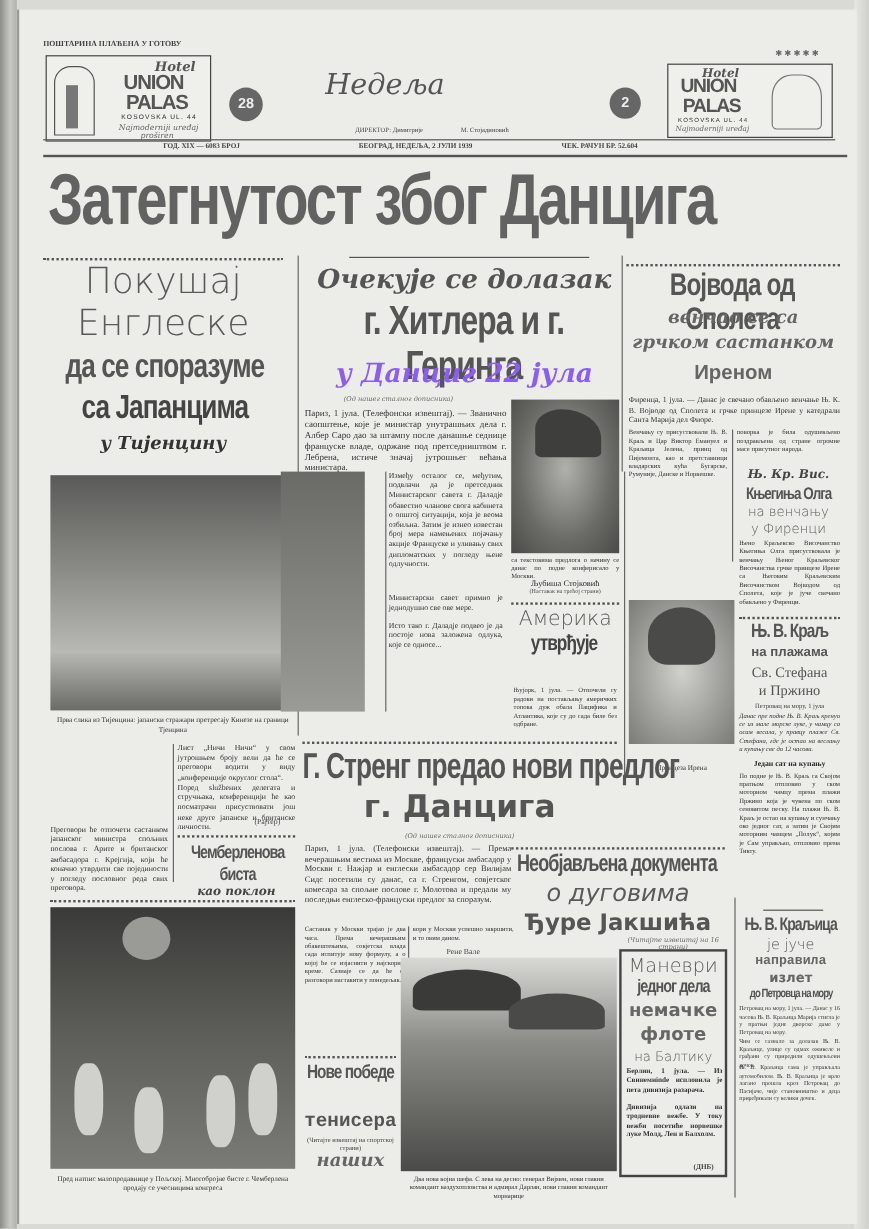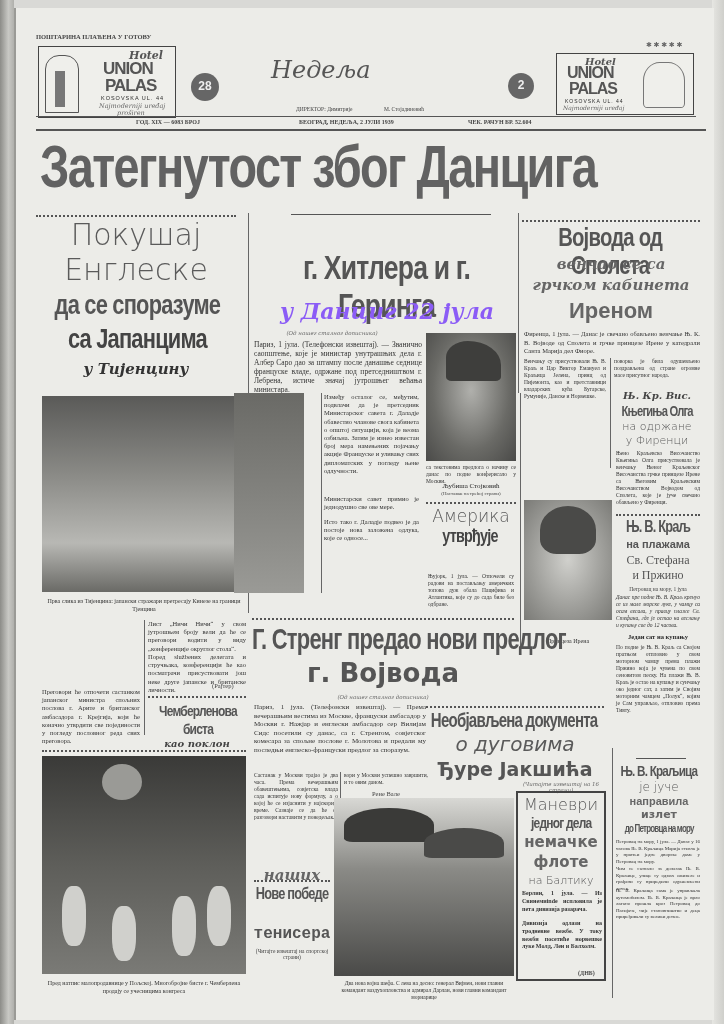--- a/index.html
+++ b/index.html
@@ -100,20 +100,21 @@
     <div class="abs" style="left:60px;top:8px;width:40px;height:36px;border-radius:50%;background:#9a9a96"></div>
     <div class="abs" style="left:20px;top:130px;width:24px;height:60px;border-radius:40%;background:#d0d0cc"></div>
     <div class="abs" style="left:70px;top:150px;width:24px;height:55px;border-radius:40%;background:#d0d0cc"></div>
     <div class="abs" style="left:130px;top:140px;width:24px;height:60px;border-radius:40%;background:#d0d0cc"></div>
     <div class="abs" style="left:165px;top:130px;width:24px;height:60px;border-radius:40%;background:#d0d0cc"></div>
   </div>
   <div class="abs caption" style="left:26px;top:972px;width:204px">Пред натпис малопродавнице у Пољској. Многобројне бисте г. Чемберлена продају се учесницима конгреса</div>
 
   <div class="vrule" style="left:232px;top:205px;height:400px"></div>
   <div class="rule" style="left:275px;top:206px;width:200px;height:1px"></div>
+  <div class="abs ital center" style="left:236px;top:212px;width:270px;font-size:22px;line-height:26px;color:#555">Очекује се долазак</div>
   <div class="abs cond center" style="left:236px;top:240px;width:345px;font-size:34px;line-height:38px;transform:scaleX(0.78)">г. Хитлера и г. Геринга</div>
   <div class="abs ital center" style="left:236px;top:290px;width:270px;font-size:22px;line-height:26px;color:#8b5cf6">у Данциг 22 јула</div>
   <div class="abs ital center" style="left:236px;top:322px;width:160px;font-size:5.5px;font-weight:normal">(Од нашег сталног дописника)</div>
   <div class="abs body-text" style="left:238px;top:332px;width:168px;font-size:7.5px;line-height:9px">Париз, 1 јула. (Телефонски извештај). — Званично саопштење, које је министар унутрашњих дела г. Албер Сaро дао за штампу после данашње седнице француске владе, одржане под претседништвом г. Лебрена, истиче значај јутрошњег већања министара.</div>
 
   <div class="photo" style="left:218px;top:385px;width:70px;height:200px;background:linear-gradient(180deg,#6a6a66,#9a9a96)"></div>
   <div class="vrule" style="left:305px;top:385px;height:200px"></div>
   <div class="abs body-text" style="left:308px;top:385px;width:95px">Између осталог се, међутим, подвлачи да је претседник Министарског савета г. Даладје обавестио чланове свога кабинета о општој ситуацији, која је веома озбиљна. Затим је изнео известан број мера намењених појачању акције Француске и уливању свих дипломатских у погледу њене одлучности.</div>
   <div class="abs body-text" style="left:308px;top:487px;width:95px">Министарски савет примио је једнодушно све ове мере.</div>
   <div class="abs body-text" style="left:308px;top:510px;width:95px">Исто тако г. Даладје подвео је да постоје нова заложена одлука, које се односе...</div>
@@ -133,46 +134,46 @@
   <div class="vrule" style="left:504px;top:385px;height:260px"></div>
   <div class="photo" style="left:508px;top:492px;width:88px;height:120px;background:radial-gradient(ellipse at 50% 50%,#d0d0cc,#a0a09c 55%,#7a7a76)">
     <div class="abs" style="left:16px;top:6px;width:56px;height:48px;background:#4a4a48;border-radius:50% 50% 30% 30%"></div>
   </div>
   <div class="abs caption" style="left:508px;top:630px;width:88px">Принцеза Ирена</div>
 
   <div class="vrule" style="left:502px;top:205px;height:180px"></div>
   <div class="dots" style="left:506px;top:212px;width:178px"></div>
   <div class="abs cond center" style="left:506px;top:215px;width:226px;font-size:26px;line-height:28px;transform:scaleX(0.78)">Војвода од Сполета</div>
   <div class="abs ital center" style="left:506px;top:247px;width:178px;font-size:15px;line-height:18px;color:#666">венчао се са</div>
-  <div class="abs ital center" style="left:506px;top:268px;width:178px;font-size:15px;line-height:18px;color:#666">грчком кабинета</div>
-  <div class="abs center" style="left:506px;top:290px;width:178px;font-size:22px;line-height:26px;font-family:'Liberation Sans',sans-serif;font-weight:bold;color:#666">Иреном</div>
+  <div class="abs ital center" style="left:506px;top:268px;width:178px;font-size:15px;line-height:18px;color:#666">грчком састанком</div>
+  <div class="abs center" style="left:506px;top:290px;width:178px;font-size:17px;line-height:26px;font-family:'Liberation Sans',sans-serif;font-weight:bold;color:#666">Иреном</div>
   <div class="abs body-text" style="left:508px;top:322px;width:176px;font-size:6.5px;line-height:8.5px">Фиренца, 1 јула. — Данас је свечано обављено венчање Њ. К. В. Војводе од Сполета и грчке принцезе Ирене у катедрали Санта Марија дел Фиоре.</div>
   <div class="abs body-text" style="left:508px;top:350px;width:82px;font-size:5.5px;line-height:7px">Венчању су присуствовали Њ. В. Краљ и Цар Виктор Емануел и Краљица Јелена, принц од Пијемонта, као и претставници владарских кућа Бугарске, Румуније, Данске и Норвешке.</div>
   <div class="vrule" style="left:594px;top:350px;height:110px"></div>
   <div class="abs body-text" style="left:598px;top:350px;width:86px;font-size:5.5px;line-height:7px">поворка је била одушевљено поздрављена од стране огромне масе присутног народа.</div>
 
   <div class="abs ital center" style="left:598px;top:382px;width:86px;font-size:10px;color:#444">Њ. Кр. Вис.</div>
   <div class="abs cond center" style="left:598px;top:395px;width:108px;font-size:14px;line-height:16px;transform:scaleX(0.8)">Књегиња Олга</div>
-  <div class="abs thin center" style="left:598px;top:412px;width:86px;font-size:11px;line-height:13px">на одржане</div>
+  <div class="abs thin center" style="left:598px;top:412px;width:86px;font-size:11px;line-height:13px">на венчању</div>
   <div class="abs thin center" style="left:598px;top:426px;width:86px;font-size:11px;line-height:13px">у Фиренци</div>
   <div class="abs body-text" style="left:600px;top:442px;width:84px;font-size:5.5px;line-height:7px">Њено Краљевско Височанство Књегиња Олга присуствовала је венчању Њеног Краљевског Височанства грчке принцезе Ирене са Његовим Краљевским Височанством Војводом од Сполета, које је јуче свечано обављено у Фиренци.</div>
 
   <div class="dots" style="left:600px;top:506px;width:84px"></div>
   <div class="abs cond center" style="left:600px;top:510px;width:105px;font-size:16px;line-height:18px;transform:scaleX(0.8)">Њ. В. Краљ</div>
   <div class="abs center" style="left:600px;top:530px;width:84px;font-size:11px;font-family:'Liberation Sans',sans-serif;font-weight:bold;color:#555">на плажама</div>
   <div class="abs center" style="left:600px;top:545px;width:84px;font-size:12px;font-family:'Liberation Serif',serif;color:#555">Св. Стефана</div>
   <div class="abs center" style="left:600px;top:560px;width:84px;font-size:12px;font-family:'Liberation Serif',serif;color:#555">и Пржино</div>
   <div class="abs small center" style="left:600px;top:578px;width:84px;font-size:5.5px">Петровац на мору, 1 јула</div>
   <div class="abs body-text" style="left:600px;top:586px;width:84px;font-size:5.5px;line-height:7px;font-style:italic">Данас пре подне Њ. В. Краљ кренуо се из мале морске луке, у чамцу са осам весала, у правцу плаже Св. Стефана, где је остао на веслању и купању све до 12 часова.</div>
   <div class="abs center" style="left:600px;top:625px;width:84px;font-size:6.5px;font-weight:bold;font-family:'Liberation Serif',serif">Један сат на купању</div>
   <div class="abs body-text" style="left:600px;top:636px;width:84px;font-size:5.5px;line-height:7px">По подне је Њ. В. Краљ са Својом пратњом отпловио у свом моторном чамцу према плажи Пржино која је чувена по свом сеновитом песку. На плажи Њ. В. Краљ је остао на купању и сунчању око једног сат, а затим је Својим моторним чамцем „Полук“, којим је Сам управљао, отпловио према Тивту.</div>
 
   <div class="dots" style="left:236px;top:610px;width:262px"></div>
   <div class="abs cond" style="left:236px;top:614px;width:360px;font-size:30px;line-height:34px;transform:scaleX(0.73);white-space:nowrap">Г. Стренг предао нови предлог</div>
-  <div class="abs center" style="left:236px;top:650px;width:262px;font-size:26px;line-height:30px;font-family:'DejaVu Sans',sans-serif;font-weight:bold;color:#555">г. Војвода</div>
+  <div class="abs center" style="left:236px;top:650px;width:262px;font-size:26px;line-height:30px;font-family:'DejaVu Sans',sans-serif;font-weight:bold;color:#555">г. Данцига</div>
   <div class="abs ital center" style="left:236px;top:686px;width:262px;font-size:5.5px;font-weight:normal">(Од нашег сталног дописника)</div>
   <div class="abs body-text" style="left:238px;top:695px;width:172px;font-size:7px;line-height:8.5px">Париз, 1 јула. (Телефонски извештај). — Према вечерашњим вестима из Москве, француски амбасадор у Москви г. Нажјар и енглески амбасадор сер Вилијам Сидс посетили су данас, са г. Стренгом, совјетског комесара за спољне послове г. Молотова и предали му последњи енглеско-француски предлог за споразум.</div>
   <div class="abs body-text" style="left:238px;top:764px;width:84px;font-size:5.5px;line-height:7px">Састанак у Москви трајао је два часа. Према вечерашњим обавештењима, совјетска влада сада испитује нову формулу, а о којој ће се изјаснити у најскорије време. Сазнаје се да ће се разговори наставити у понедељак.</div>
   <div class="vrule" style="left:324px;top:764px;height:110px"></div>
   <div class="abs body-text" style="left:328px;top:764px;width:84px;font-size:5.5px;line-height:7px">вори у Москви успешно завршити, и то овим даном.</div>
   <div class="abs small center" style="left:328px;top:782px;width:84px;font-size:6.5px">Рене Вале</div>
 
   <div class="dots" style="left:410px;top:698px;width:178px"></div>
   <div class="abs cond center" style="left:410px;top:700px;width:235px;font-size:20px;line-height:24px;transform:scaleX(0.75)">Необјављена документа</div>
   <div class="abs thin center" style="left:410px;top:724px;width:178px;font-size:20px;line-height:24px;font-style:italic">о дуговима</div>
@@ -180,38 +181,38 @@
   <div class="abs ital center" style="left:500px;top:773px;width:90px;font-size:5.5px;font-weight:normal">(Читајте извештај на 16 страни)</div>
 
   <div class="photo" style="left:318px;top:790px;width:180px;height:178px;background:linear-gradient(180deg,#d8d8d4,#8a8a86 40%,#4a4a48)">
     <div class="abs" style="left:10px;top:10px;width:90px;height:34px;background:#3a3a38;border-radius:50% 50% 10% 10%"></div>
     <div class="abs" style="left:90px;top:30px;width:80px;height:30px;background:#4a4a48;border-radius:50% 50% 10% 10%"></div>
   </div>
   <div class="abs caption" style="left:318px;top:972px;width:180px;font-size:5.5px;line-height:7px">Два нова војна шефа. С лева на десно: генерал Вијмен, нови главни командант ваздухопловства и адмирал Дарлан, нови главни командант морнарице</div>
 
   <div class="dots" style="left:238px;top:872px;width:76px"></div>
   <div class="abs cond center" style="left:236px;top:876px;width:100px;font-size:16px;line-height:20px;transform:scaleX(0.8)">Нове победе</div>
-  <div class="abs ital center" style="left:236px;top:858px;width:80px;font-size:15px;line-height:18px;color:#666">наших</div>
+  <div class="abs ital center" style="left:236px;top:950px;width:80px;font-size:15px;line-height:18px;color:#666">наших</div>
   <div class="abs center" style="left:236px;top:916px;width:80px;font-size:16px;line-height:20px;font-family:Liberation Mono, monospace;font-weight:bold;color:#555">тенисера</div>
   <div class="abs small center" style="left:236px;top:940px;width:80px;font-size:5.5px">(Читајте извештај на спортској страни)</div>
 
   <div class="abs" style="left:500px;top:783px;width:90px;height:190px;border:2px double #444"></div>
   <div class="abs thin center" style="left:502px;top:787px;width:86px;font-size:16px;line-height:19px">Маневри</div>
   <div class="abs cond center" style="left:502px;top:806px;width:108px;font-size:15px;line-height:18px;transform:scaleX(0.8)">једног дела</div>
   <div class="abs center" style="left:502px;top:825px;width:86px;font-size:15px;line-height:18px;font-family:'DejaVu Sans',sans-serif;font-weight:bold;color:#666">немачке</div>
   <div class="abs center" style="left:502px;top:845px;width:86px;font-size:15px;line-height:18px;font-family:'DejaVu Sans',sans-serif;font-weight:bold;color:#666">флоте</div>
   <div class="abs thin center" style="left:502px;top:866px;width:86px;font-size:11px;line-height:13px">на Балтику</div>
   <div class="abs body-text" style="left:506px;top:882px;width:80px;font-size:6px;line-height:7.8px;font-weight:bold">Берлин, 1 јула. — Из Свинемиinde испловила је пета дивизија разарача.</div>
   <div class="abs body-text" style="left:506px;top:912px;width:80px;font-size:6px;line-height:7.8px;font-weight:bold">Дивизија одлази на тродневне вежбе. У току вежби посетиће норвешке луке Молд, Лен и Балхолм.</div>
   <div class="abs small" style="left:562px;top:962px;font-size:6px;font-weight:bold">(ДНБ)</div>
 
   <div class="vrule" style="left:596px;top:740px;height:250px"></div>
   <div class="rule" style="left:620px;top:750px;width:50px;height:1px"></div>
   <div class="abs cond center" style="left:600px;top:754px;width:110px;font-size:15px;line-height:18px;transform:scaleX(0.78)">Њ. В. Краљица</div>
   <div class="abs thin center" style="left:600px;top:772px;width:86px;font-size:12px;line-height:14px">је јуче</div>
-  <div class="abs center" style="left:600px;top:786px;width:86px;font-size:11px;line-height:14px;font-family:Liberation Sans, sans-serif;font-weight:bold;color:#666">направила</div>
+  <div class="abs center" style="left:600px;top:786px;width:86px;font-size:11px;line-height:14px;font-family:Liberation Mono, monospace;font-weight:bold;color:#666">направила</div>
   <div class="abs center" style="left:600px;top:800px;width:86px;font-size:11px;line-height:14px;font-family:'DejaVu Sans',sans-serif;font-weight:bold;color:#666">излет</div>
   <div class="abs cond center" style="left:600px;top:815px;width:108px;font-size:10px;line-height:12px;transform:scaleX(0.8)">до Петровца на мору</div>
   <div class="abs body-text" style="left:600px;top:831px;width:84px;font-size:5px;line-height:6.5px">Петровац на мору, 1 јула. — Данас у 16 часова Њ. В. Краљица Марија стигла је у пратњи једне дворске даме у Петровац на мору.</div>
   <div class="abs body-text" style="left:600px;top:858px;width:84px;font-size:5px;line-height:6.5px">Чим се сазнало за долазак Њ. В. Краљице, улице су одмах оживеле и грађани су приредили одушевљени дочек.</div>
   <div class="abs body-text" style="left:600px;top:880px;width:84px;font-size:5px;line-height:6.5px">Њ. В. Краљица сама је управљала аутомобилом. Њ. В. Краљица је врло лагано прошла кроз Петровац до Пасијаче, чије становништво и деца приређивали су велики дочек.</div>
 
 </div>
 
 </body></html>

